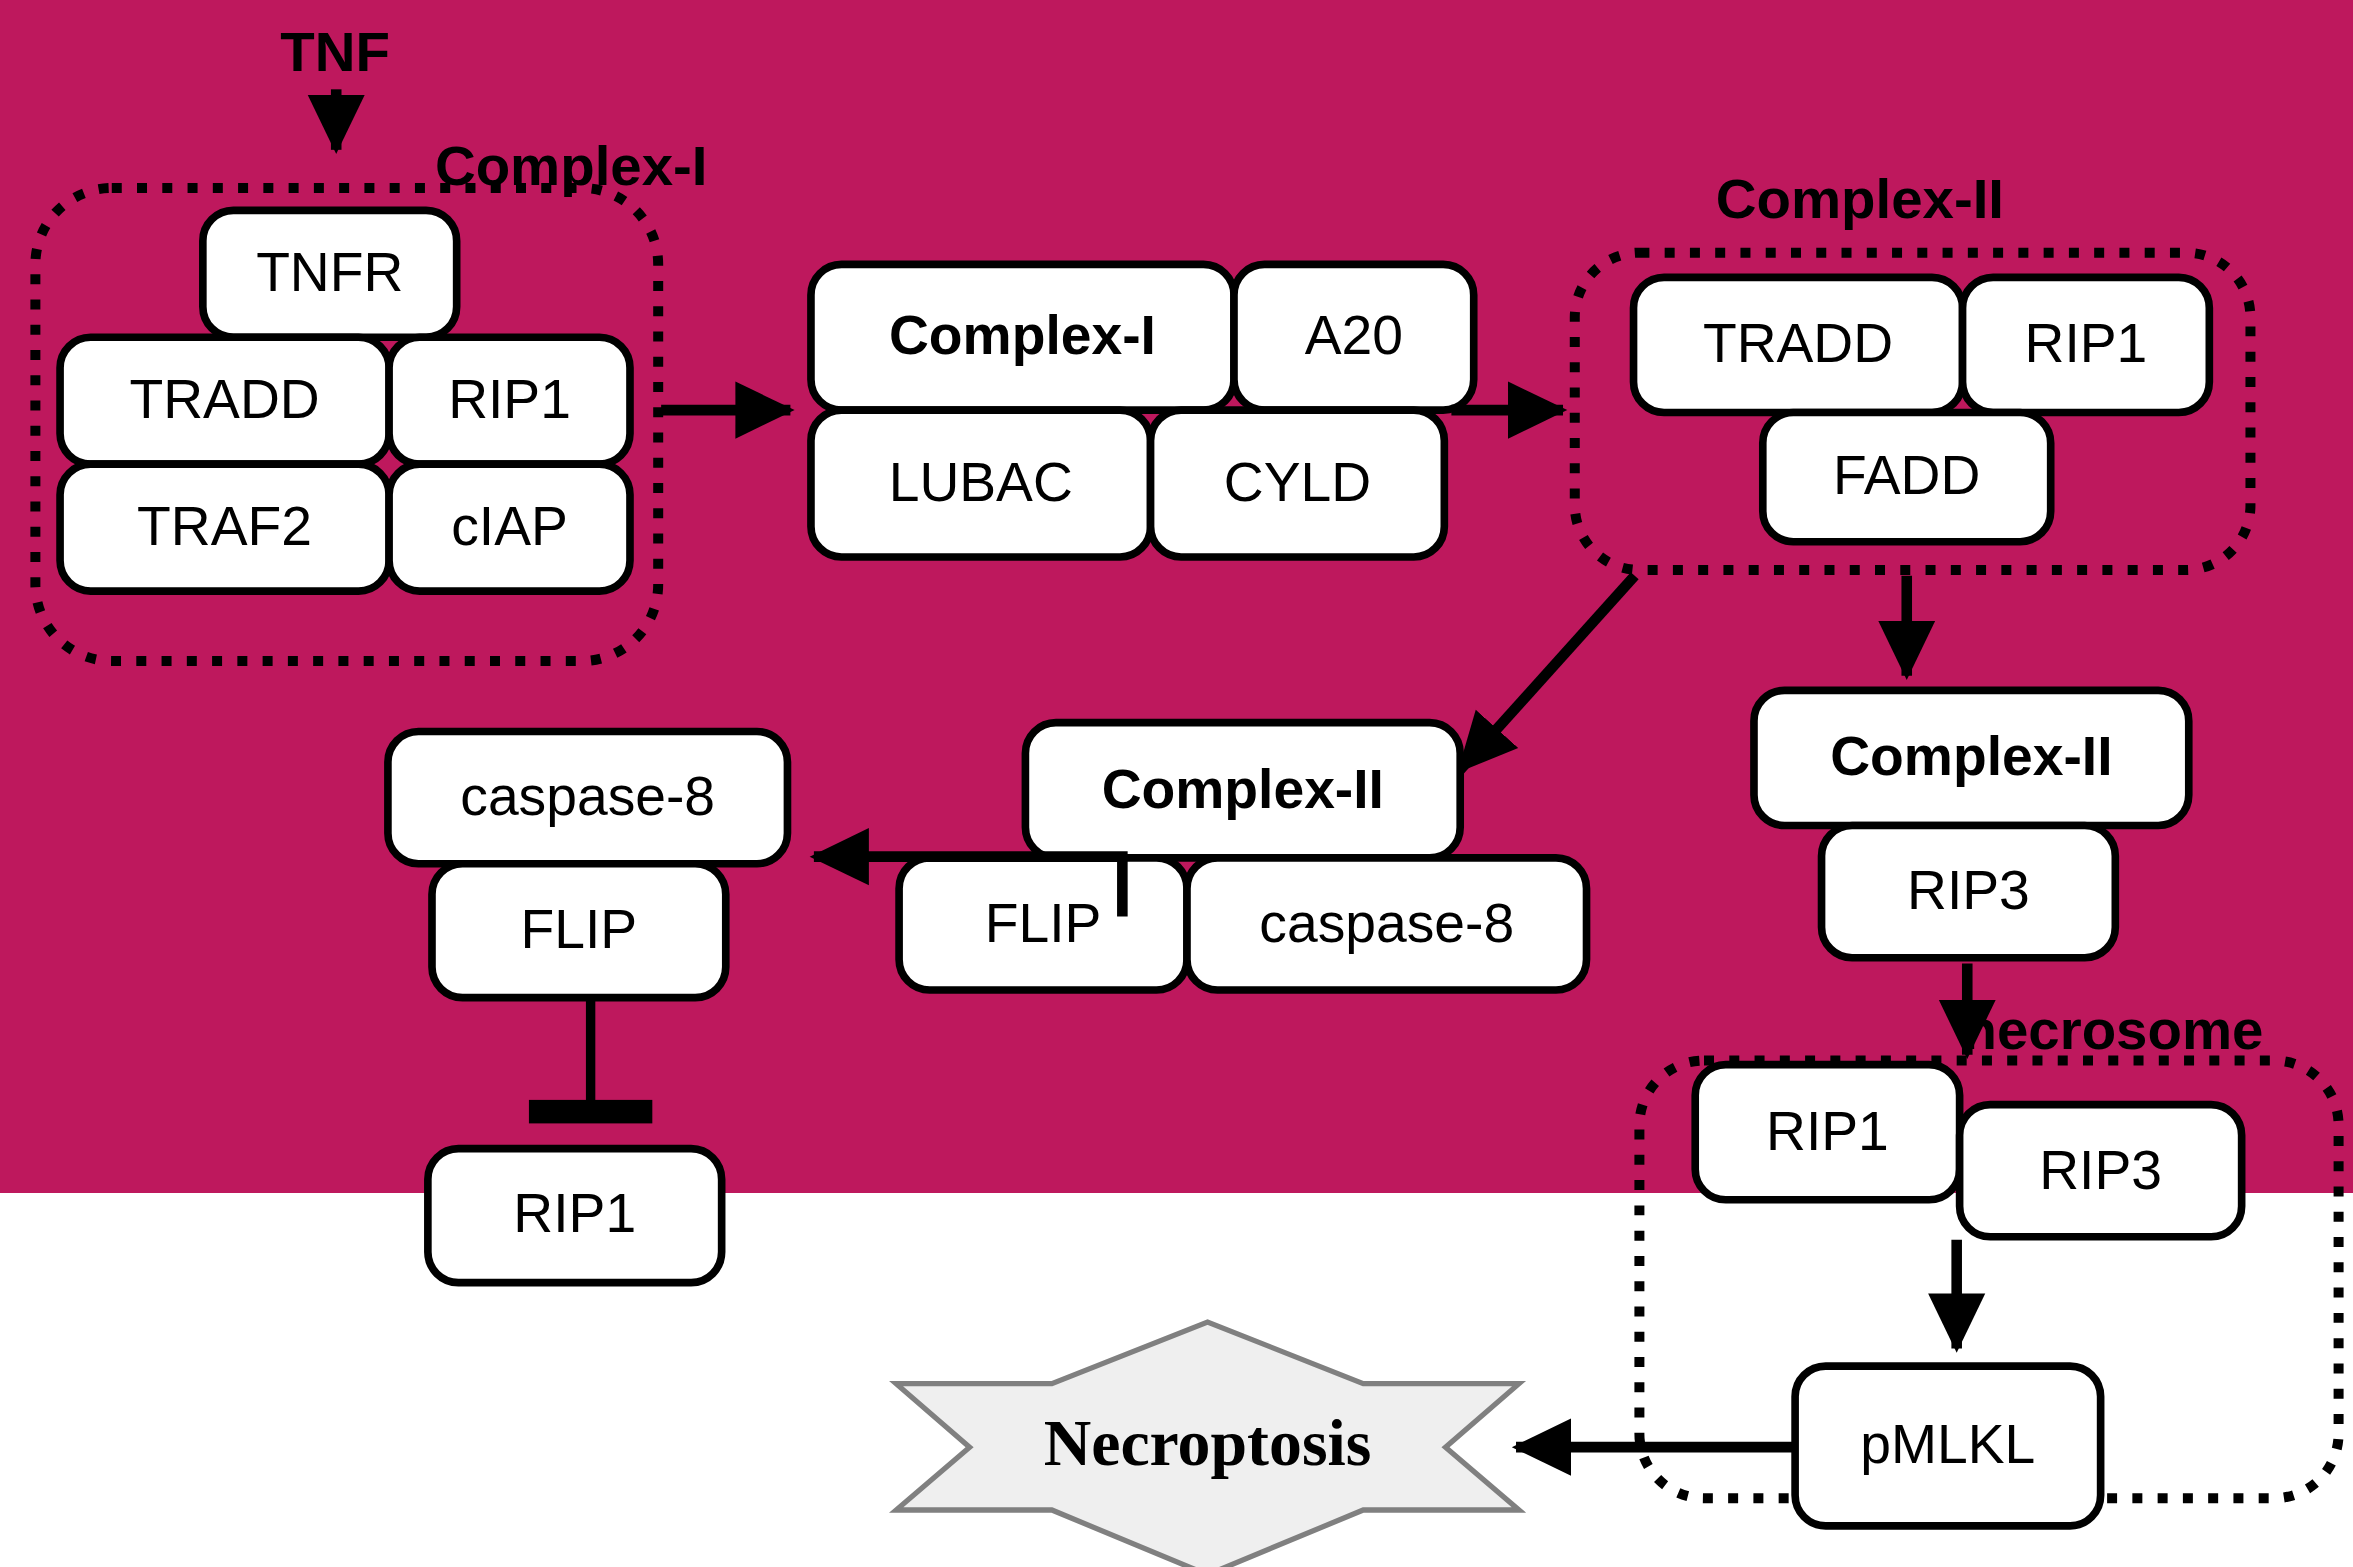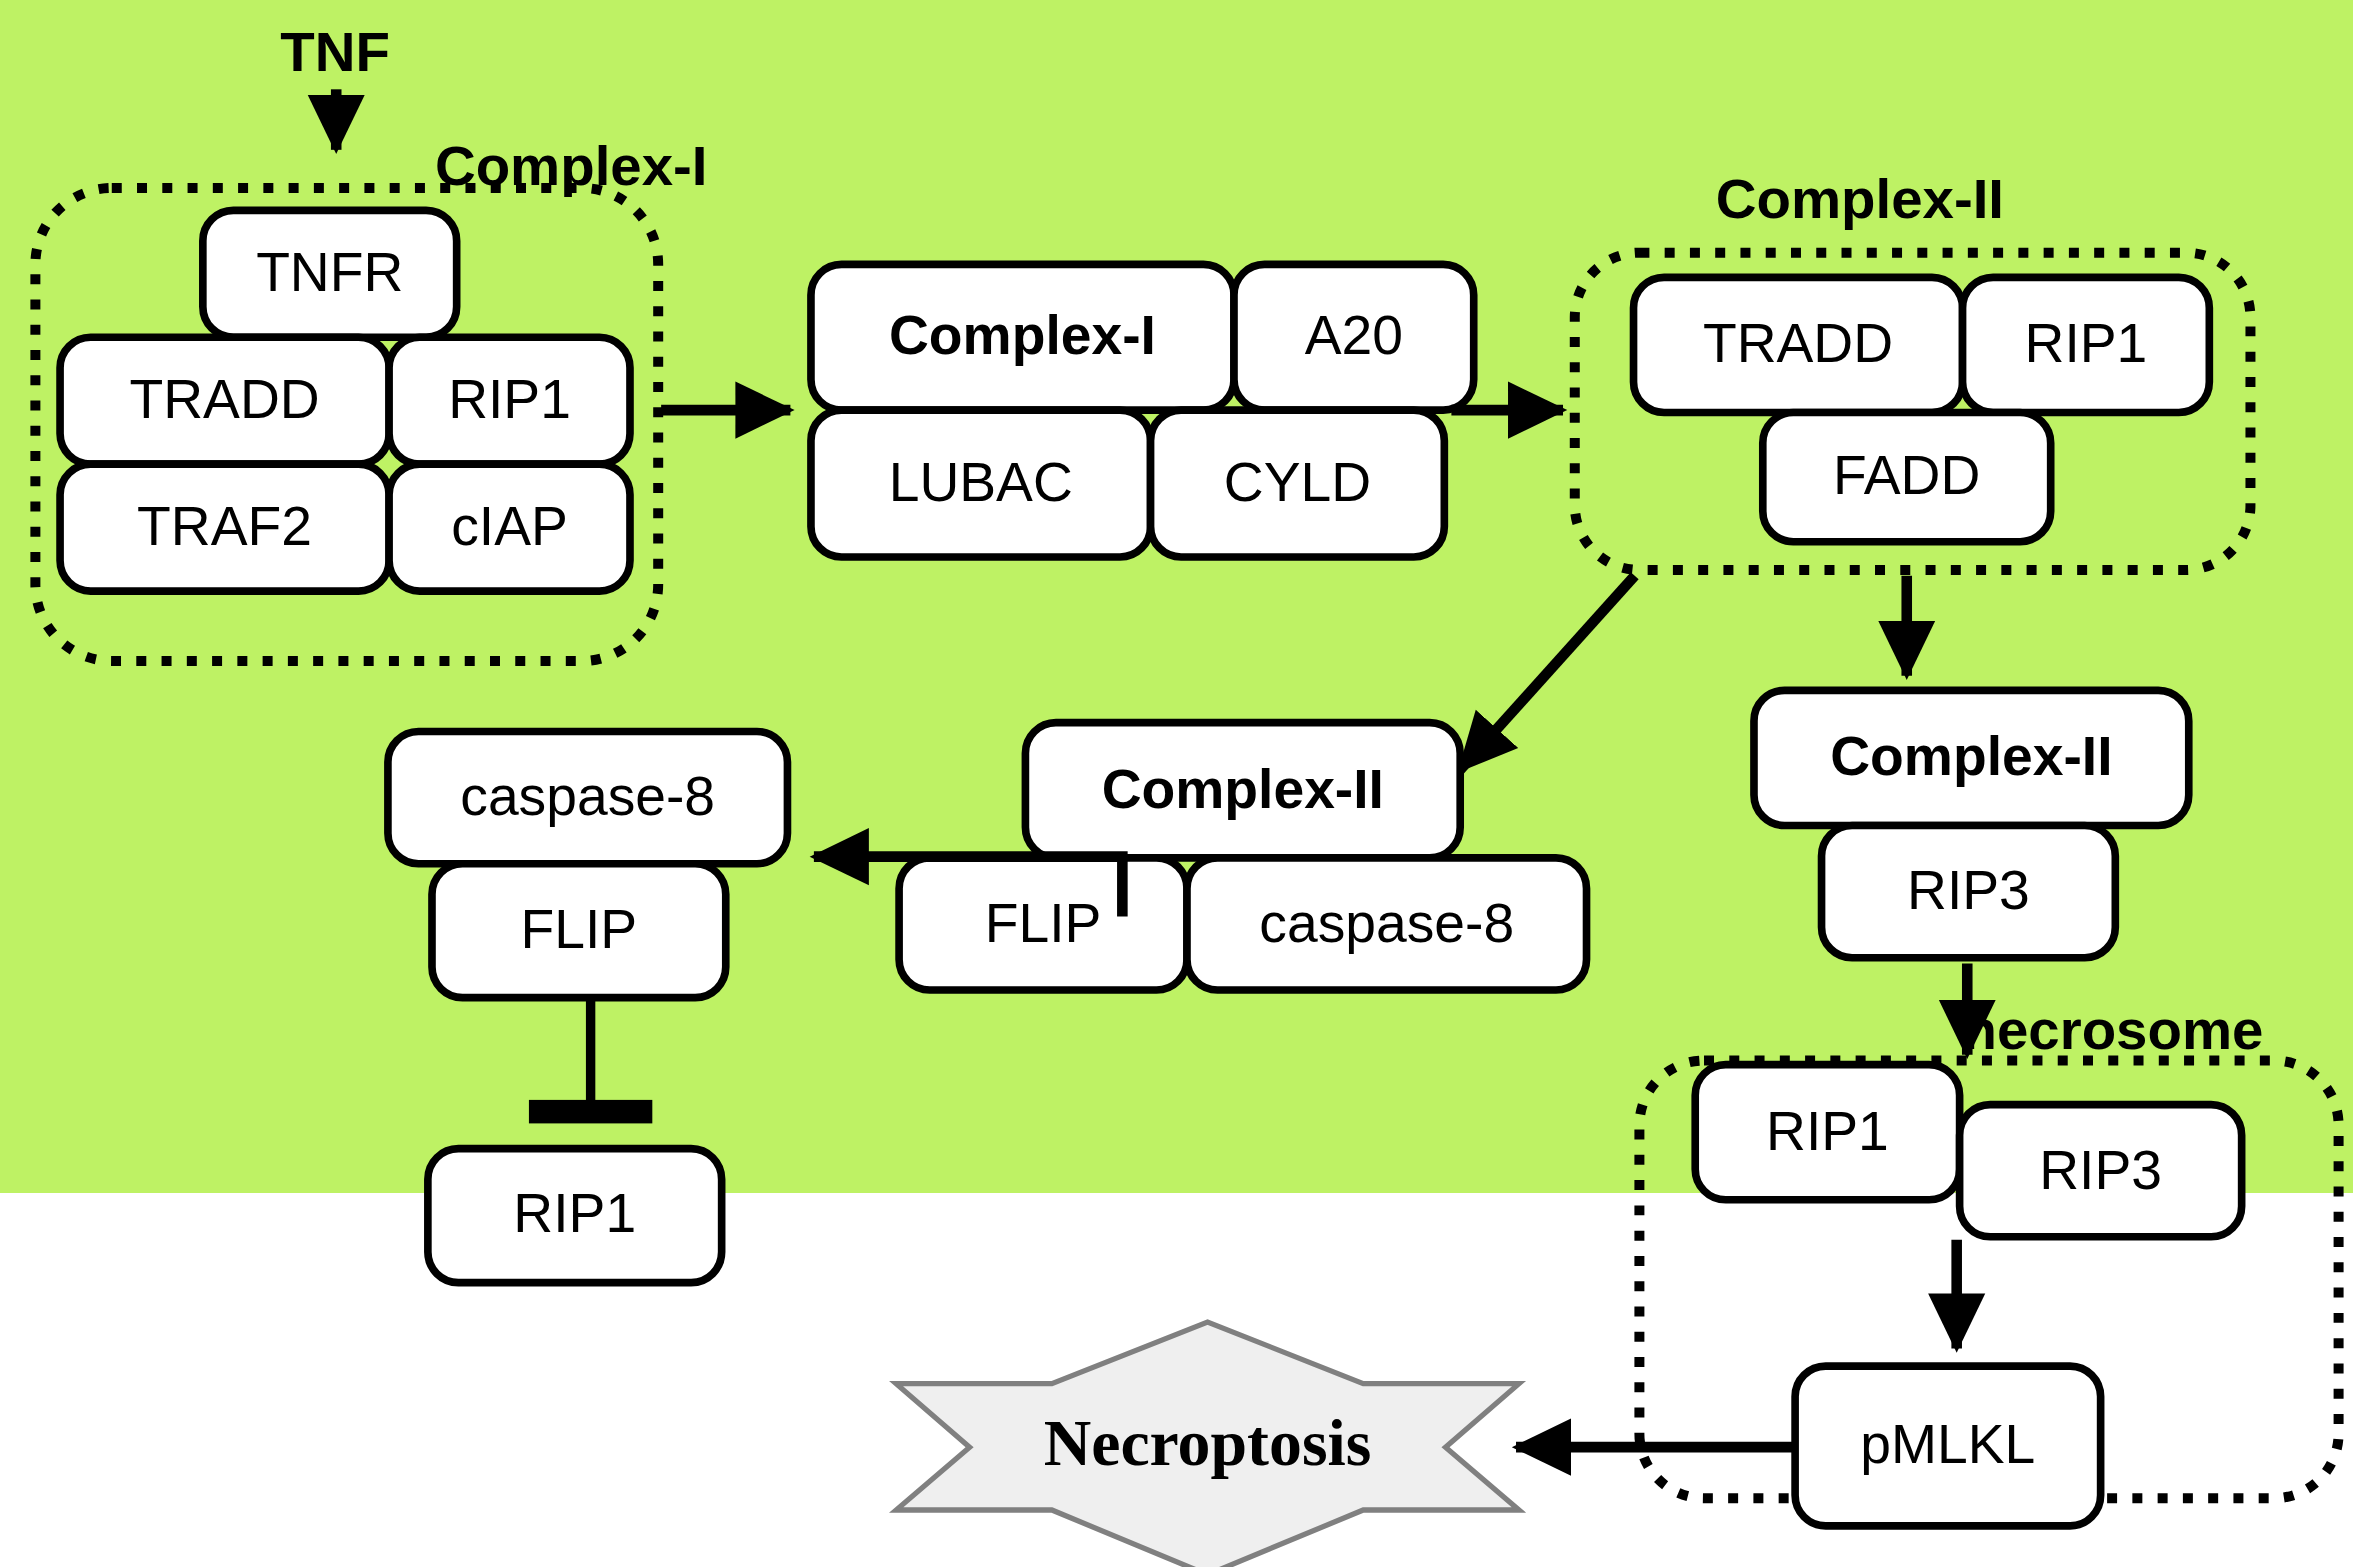--- a/index.html
+++ b/index.html
@@ -10,21 +10,21 @@
   body {
     width: 2354px;
     height: 1567px;
     font-family: "Liberation Sans", sans-serif;
     overflow: hidden;
   }
   #diagram-root {
     position: relative;
     width: 2354px;
     height: 1193px;
-    background: #bef264;
+    background: #be185d;
   }
   svg#pathway-svg {
     display: block;
     width: 2354px;
     height: 1567px;
   }
   .node-rect {
     fill: #ffffff;
     stroke: #000000;
     stroke-width: 13;

